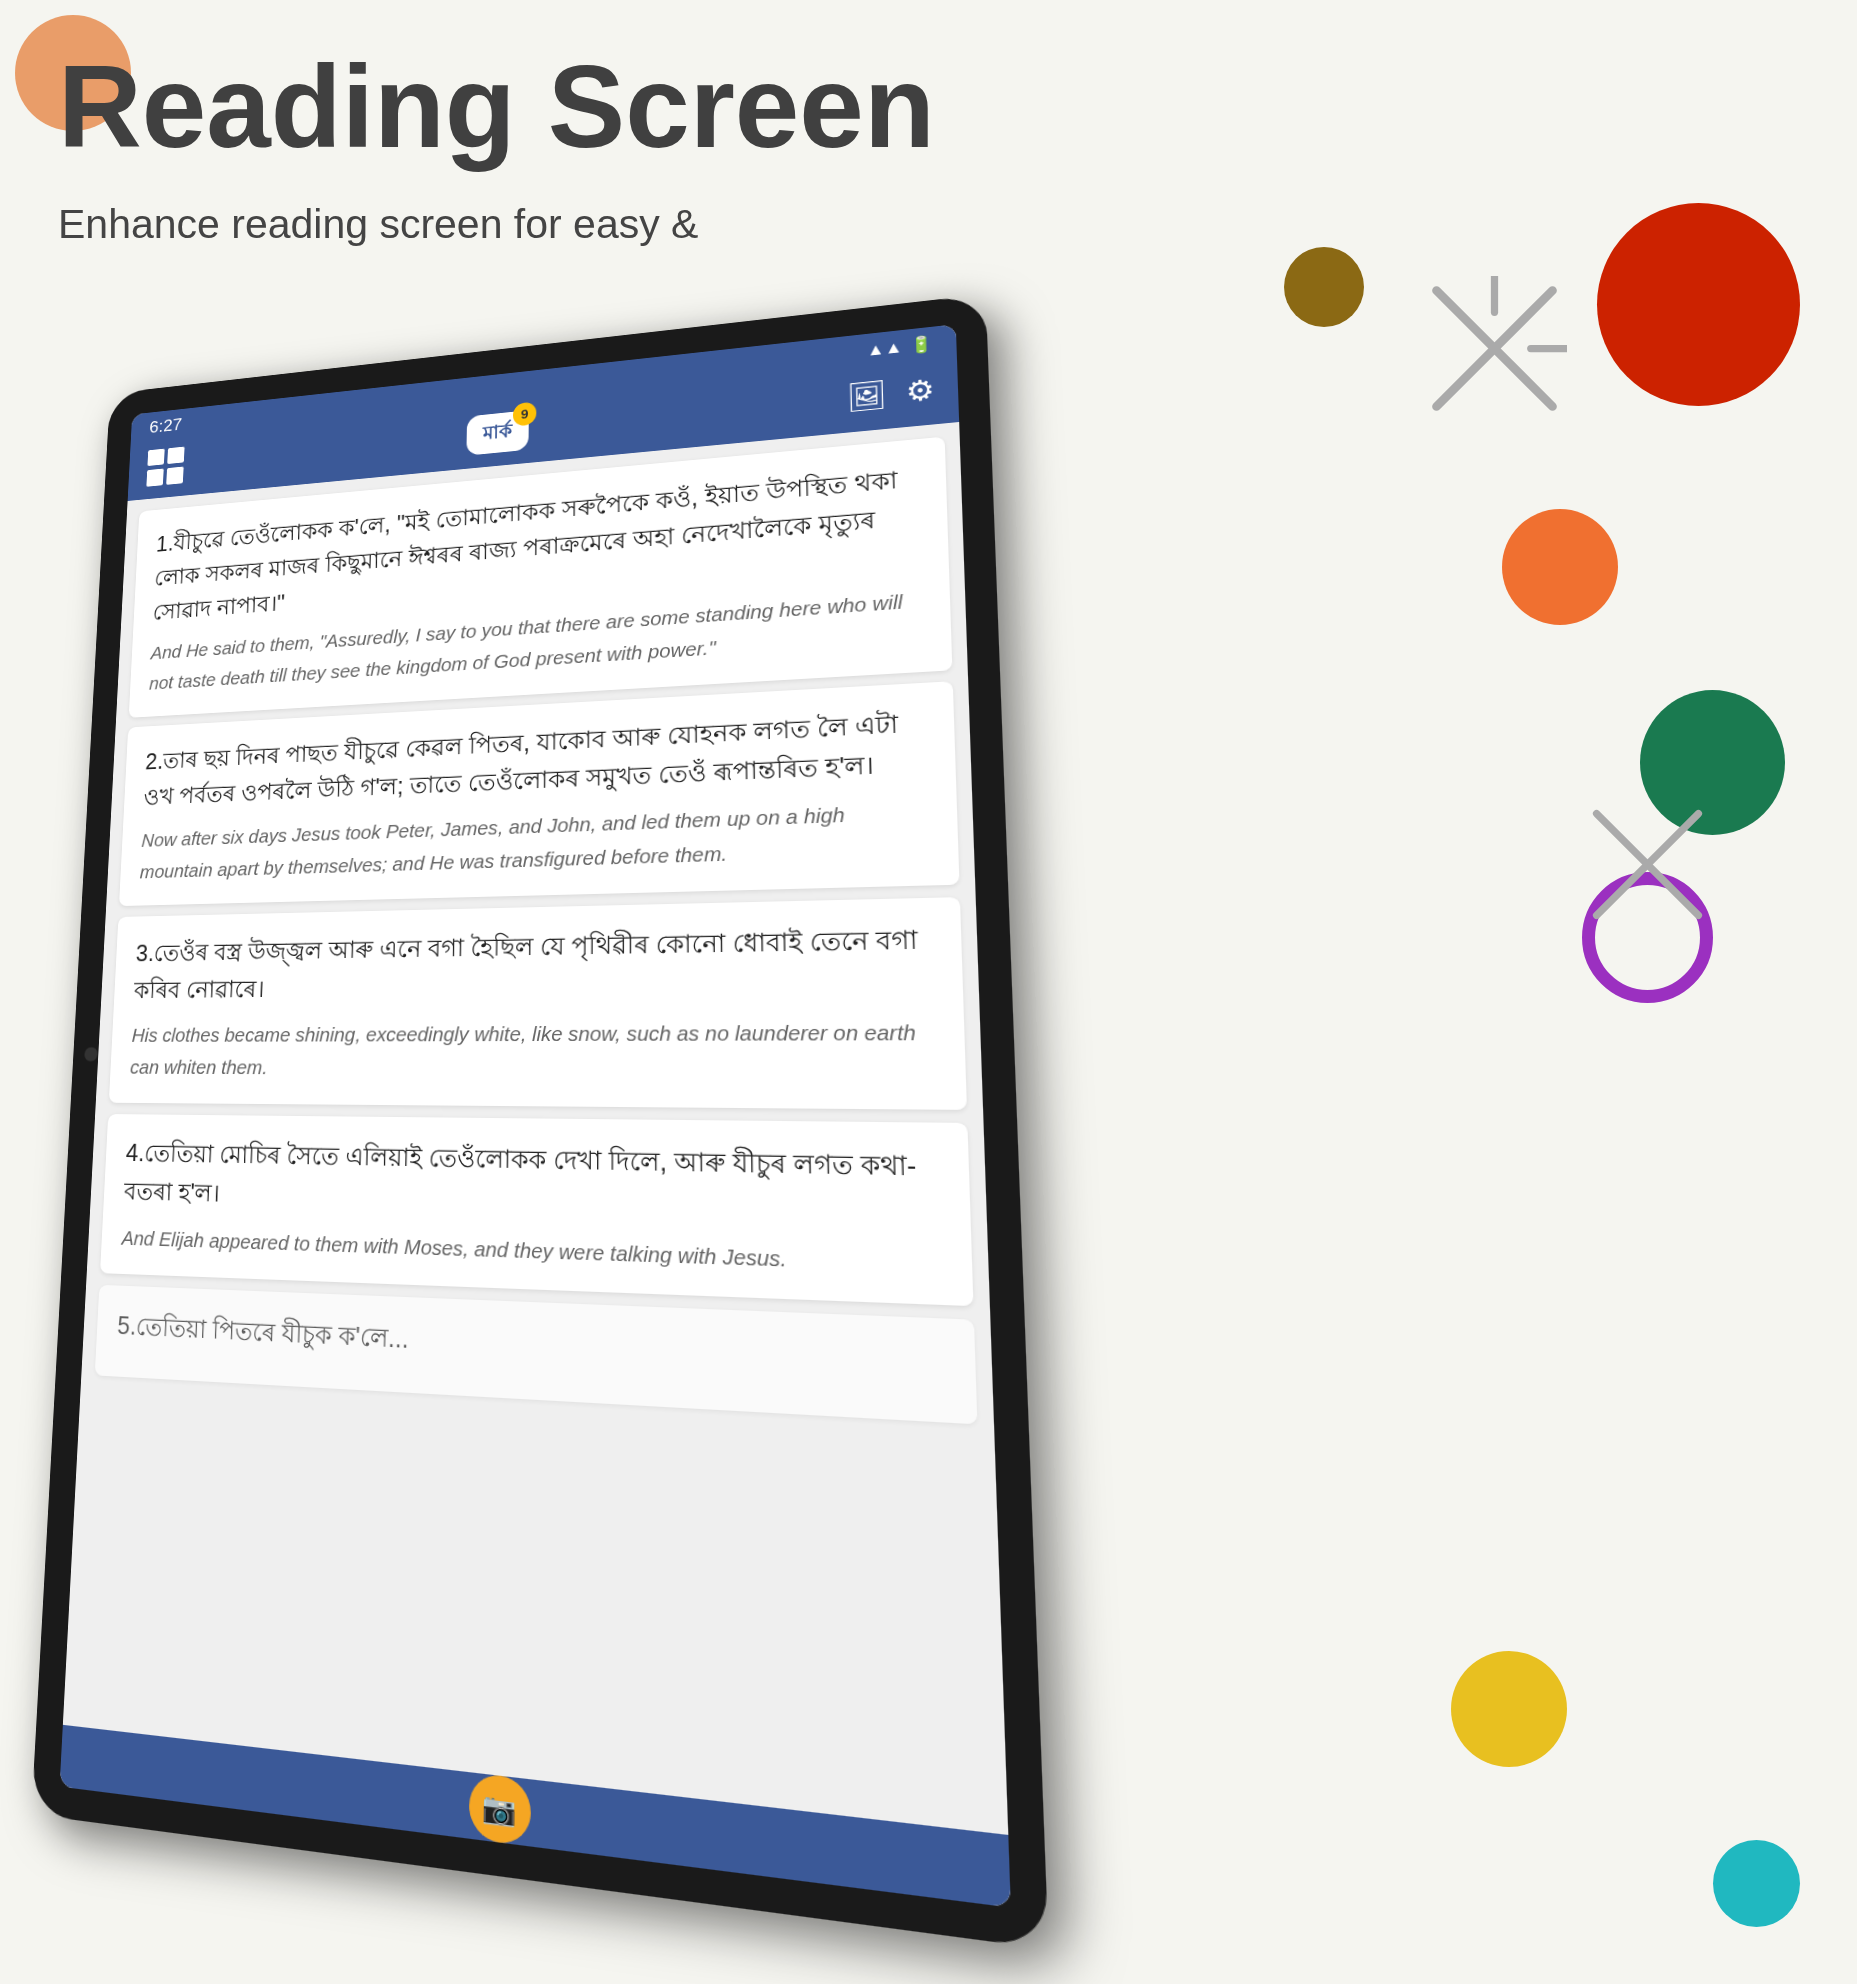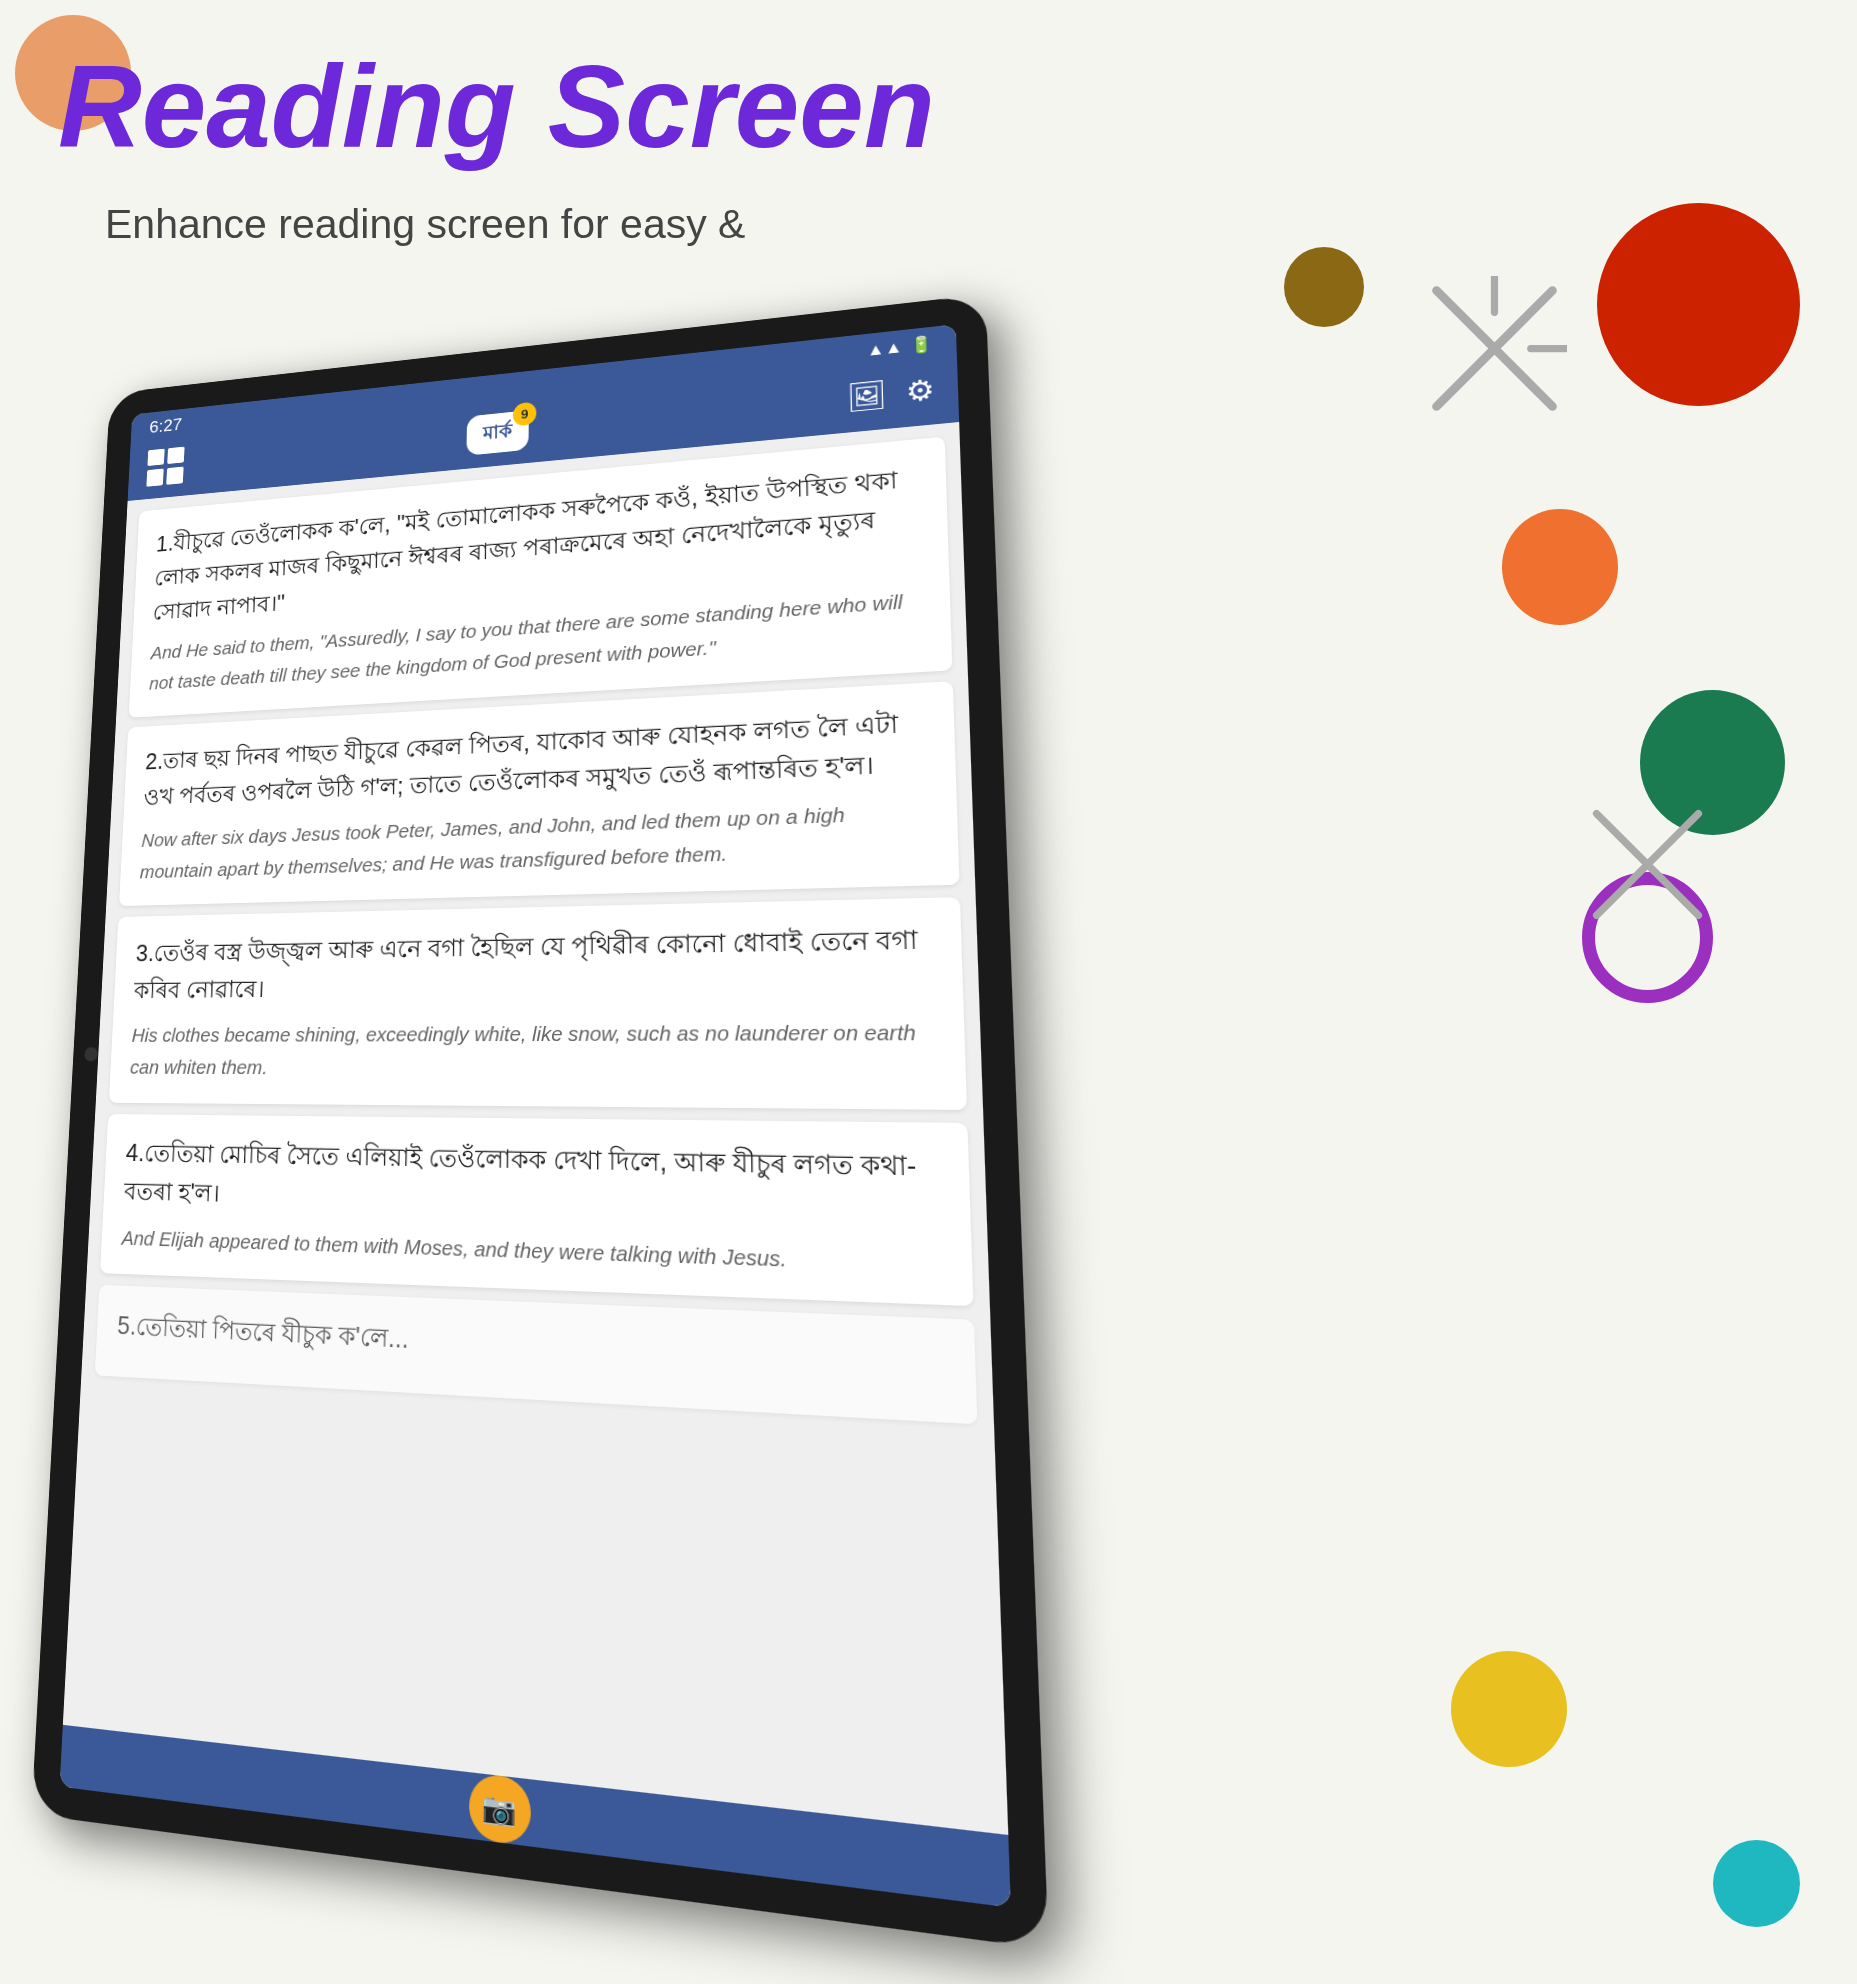--- a/index.html
+++ b/index.html
@@ -23,33 +23,31 @@
     .header-section {
       position: absolute;
       top: 44px;
       left: 58px;
       z-index: 10;
     }
 
     .main-title {
       font-size: 116px;
       font-weight: 900;
-      font-style: italic;
-      color: #6d28d9;
+      color: #404040;
       line-height: 1.1;
       font-family: Arial Black, Arial, sans-serif;
     }
 
     .subtitle {
       font-size: 41px;
       color: #444;
       margin-top: 22px;
       font-weight: 400;
       line-height: 1.5;
-      margin-left: 47px;
     }
 
     
     .tablet-container {
       position: absolute;
       top: 291px;
       left: 36px;
       width: 945px;
       height: 1526px;
       z-index: 5;

